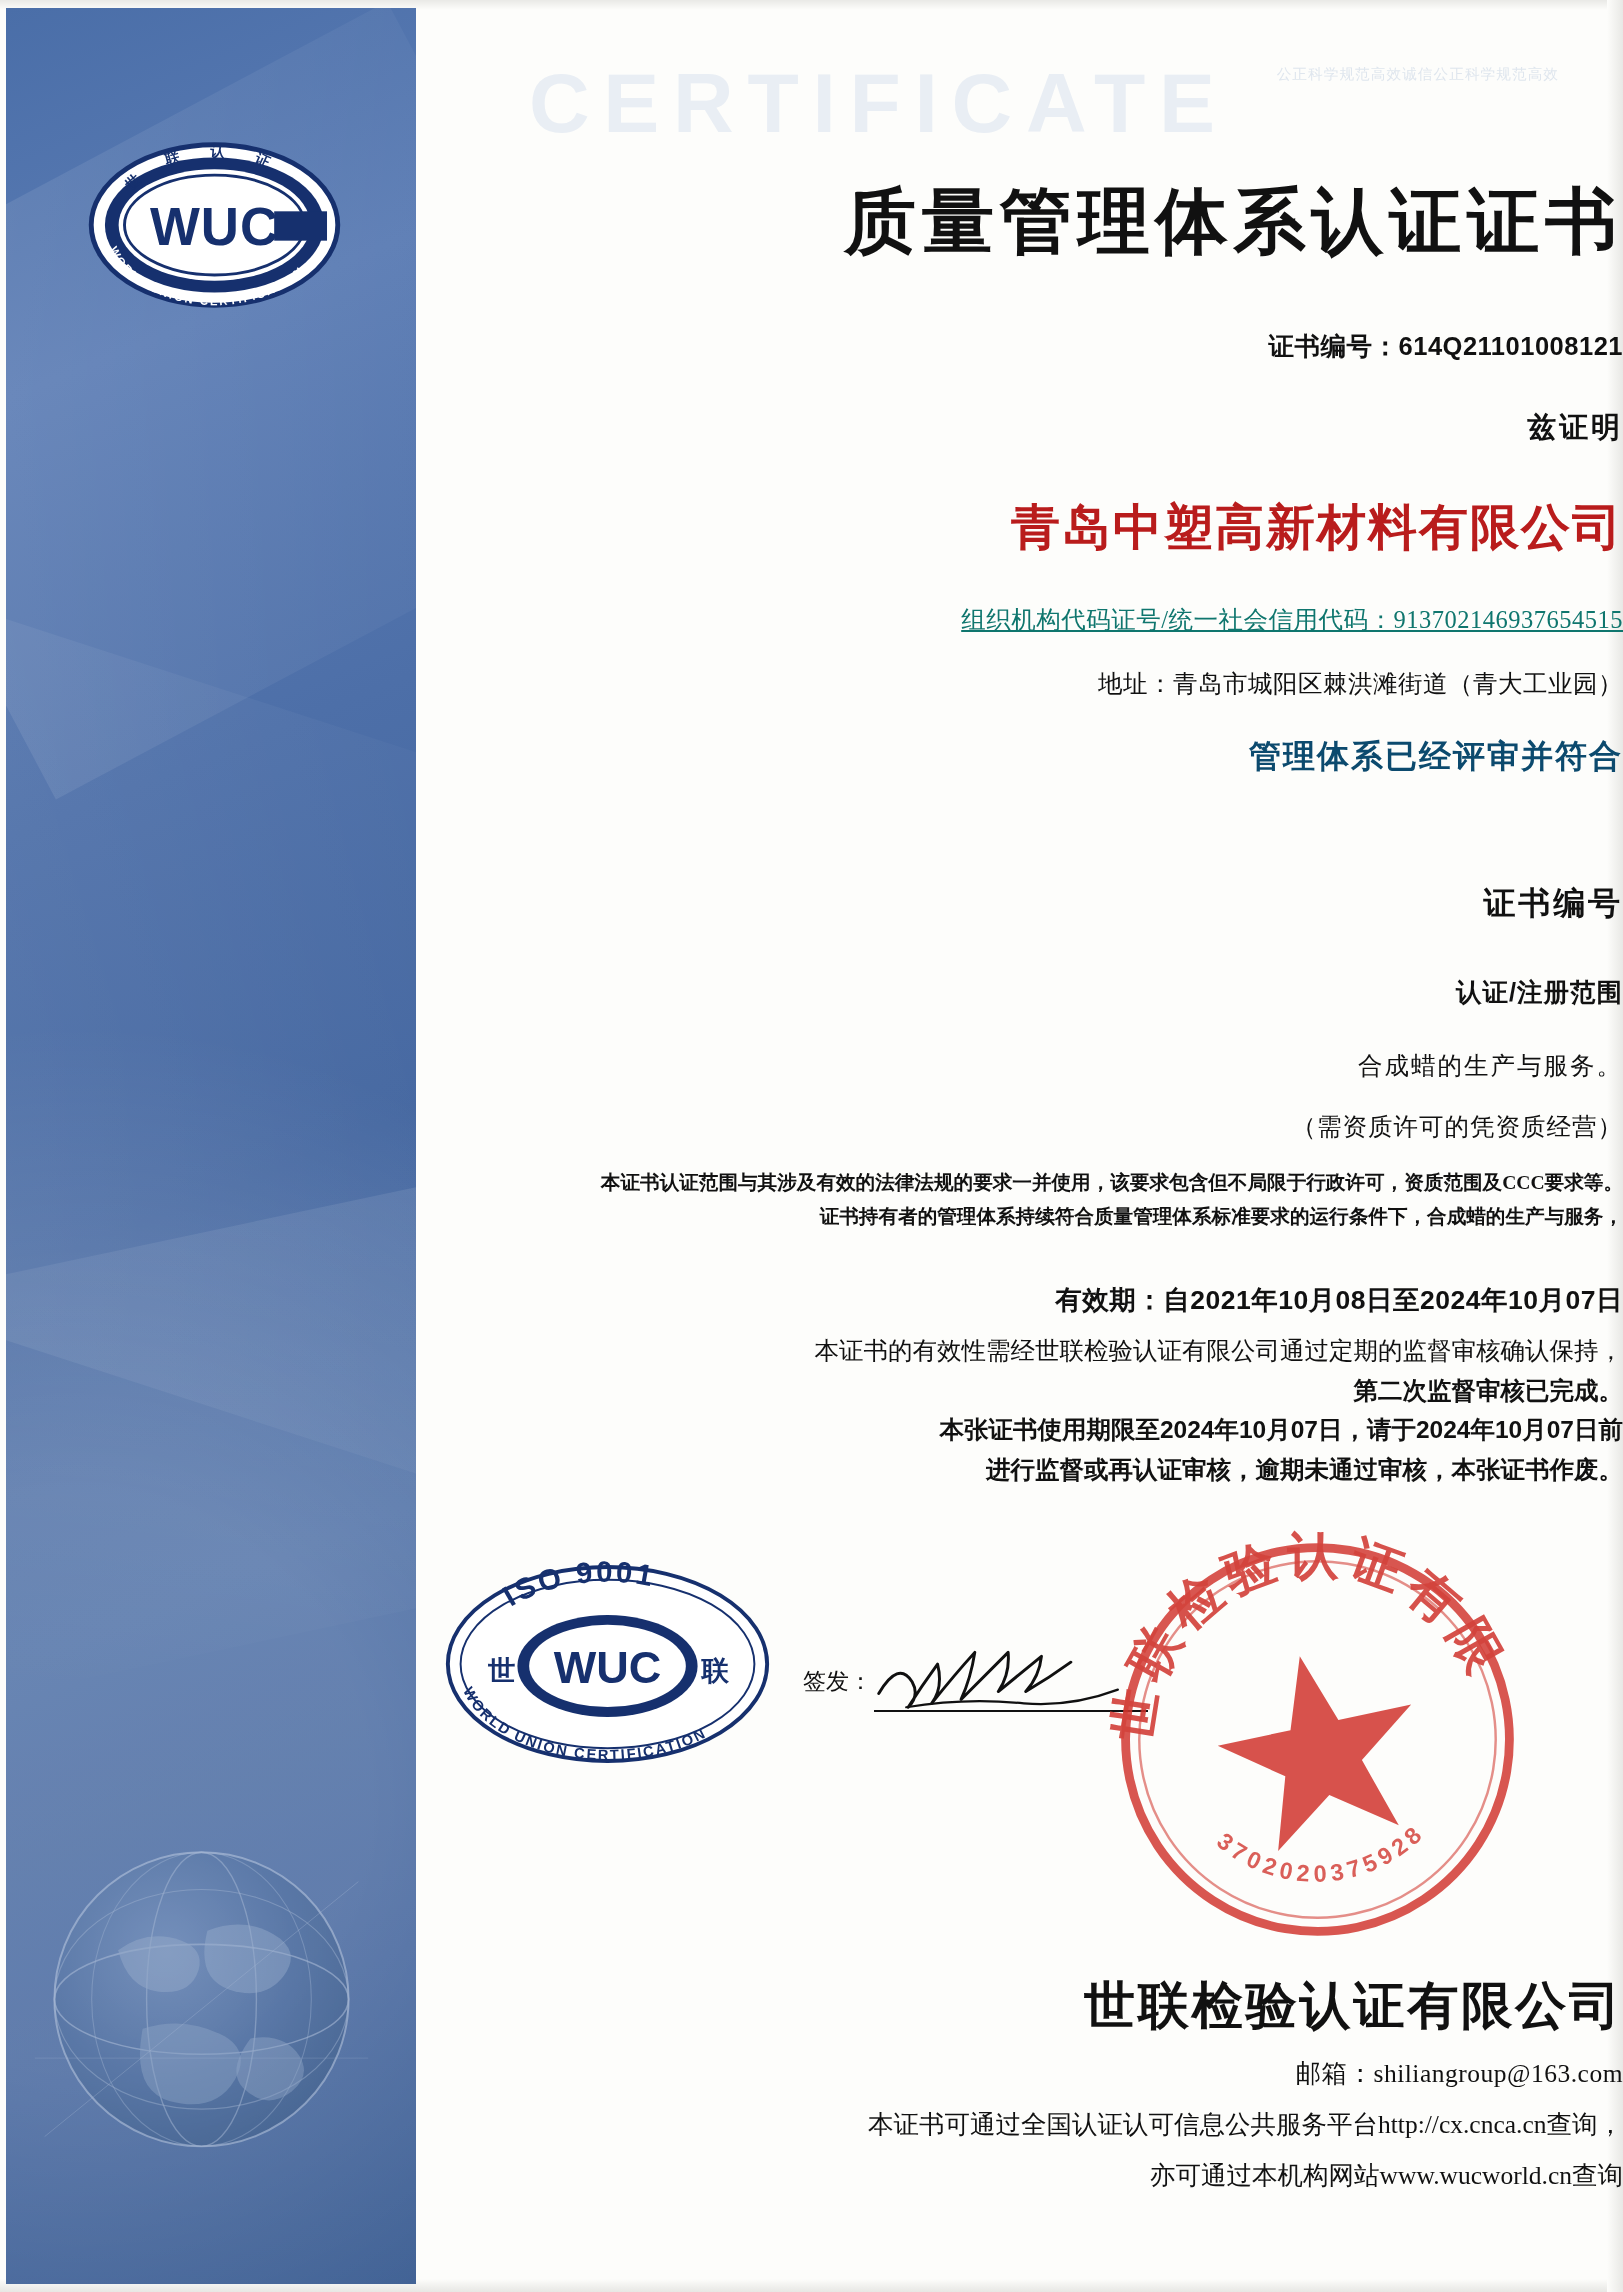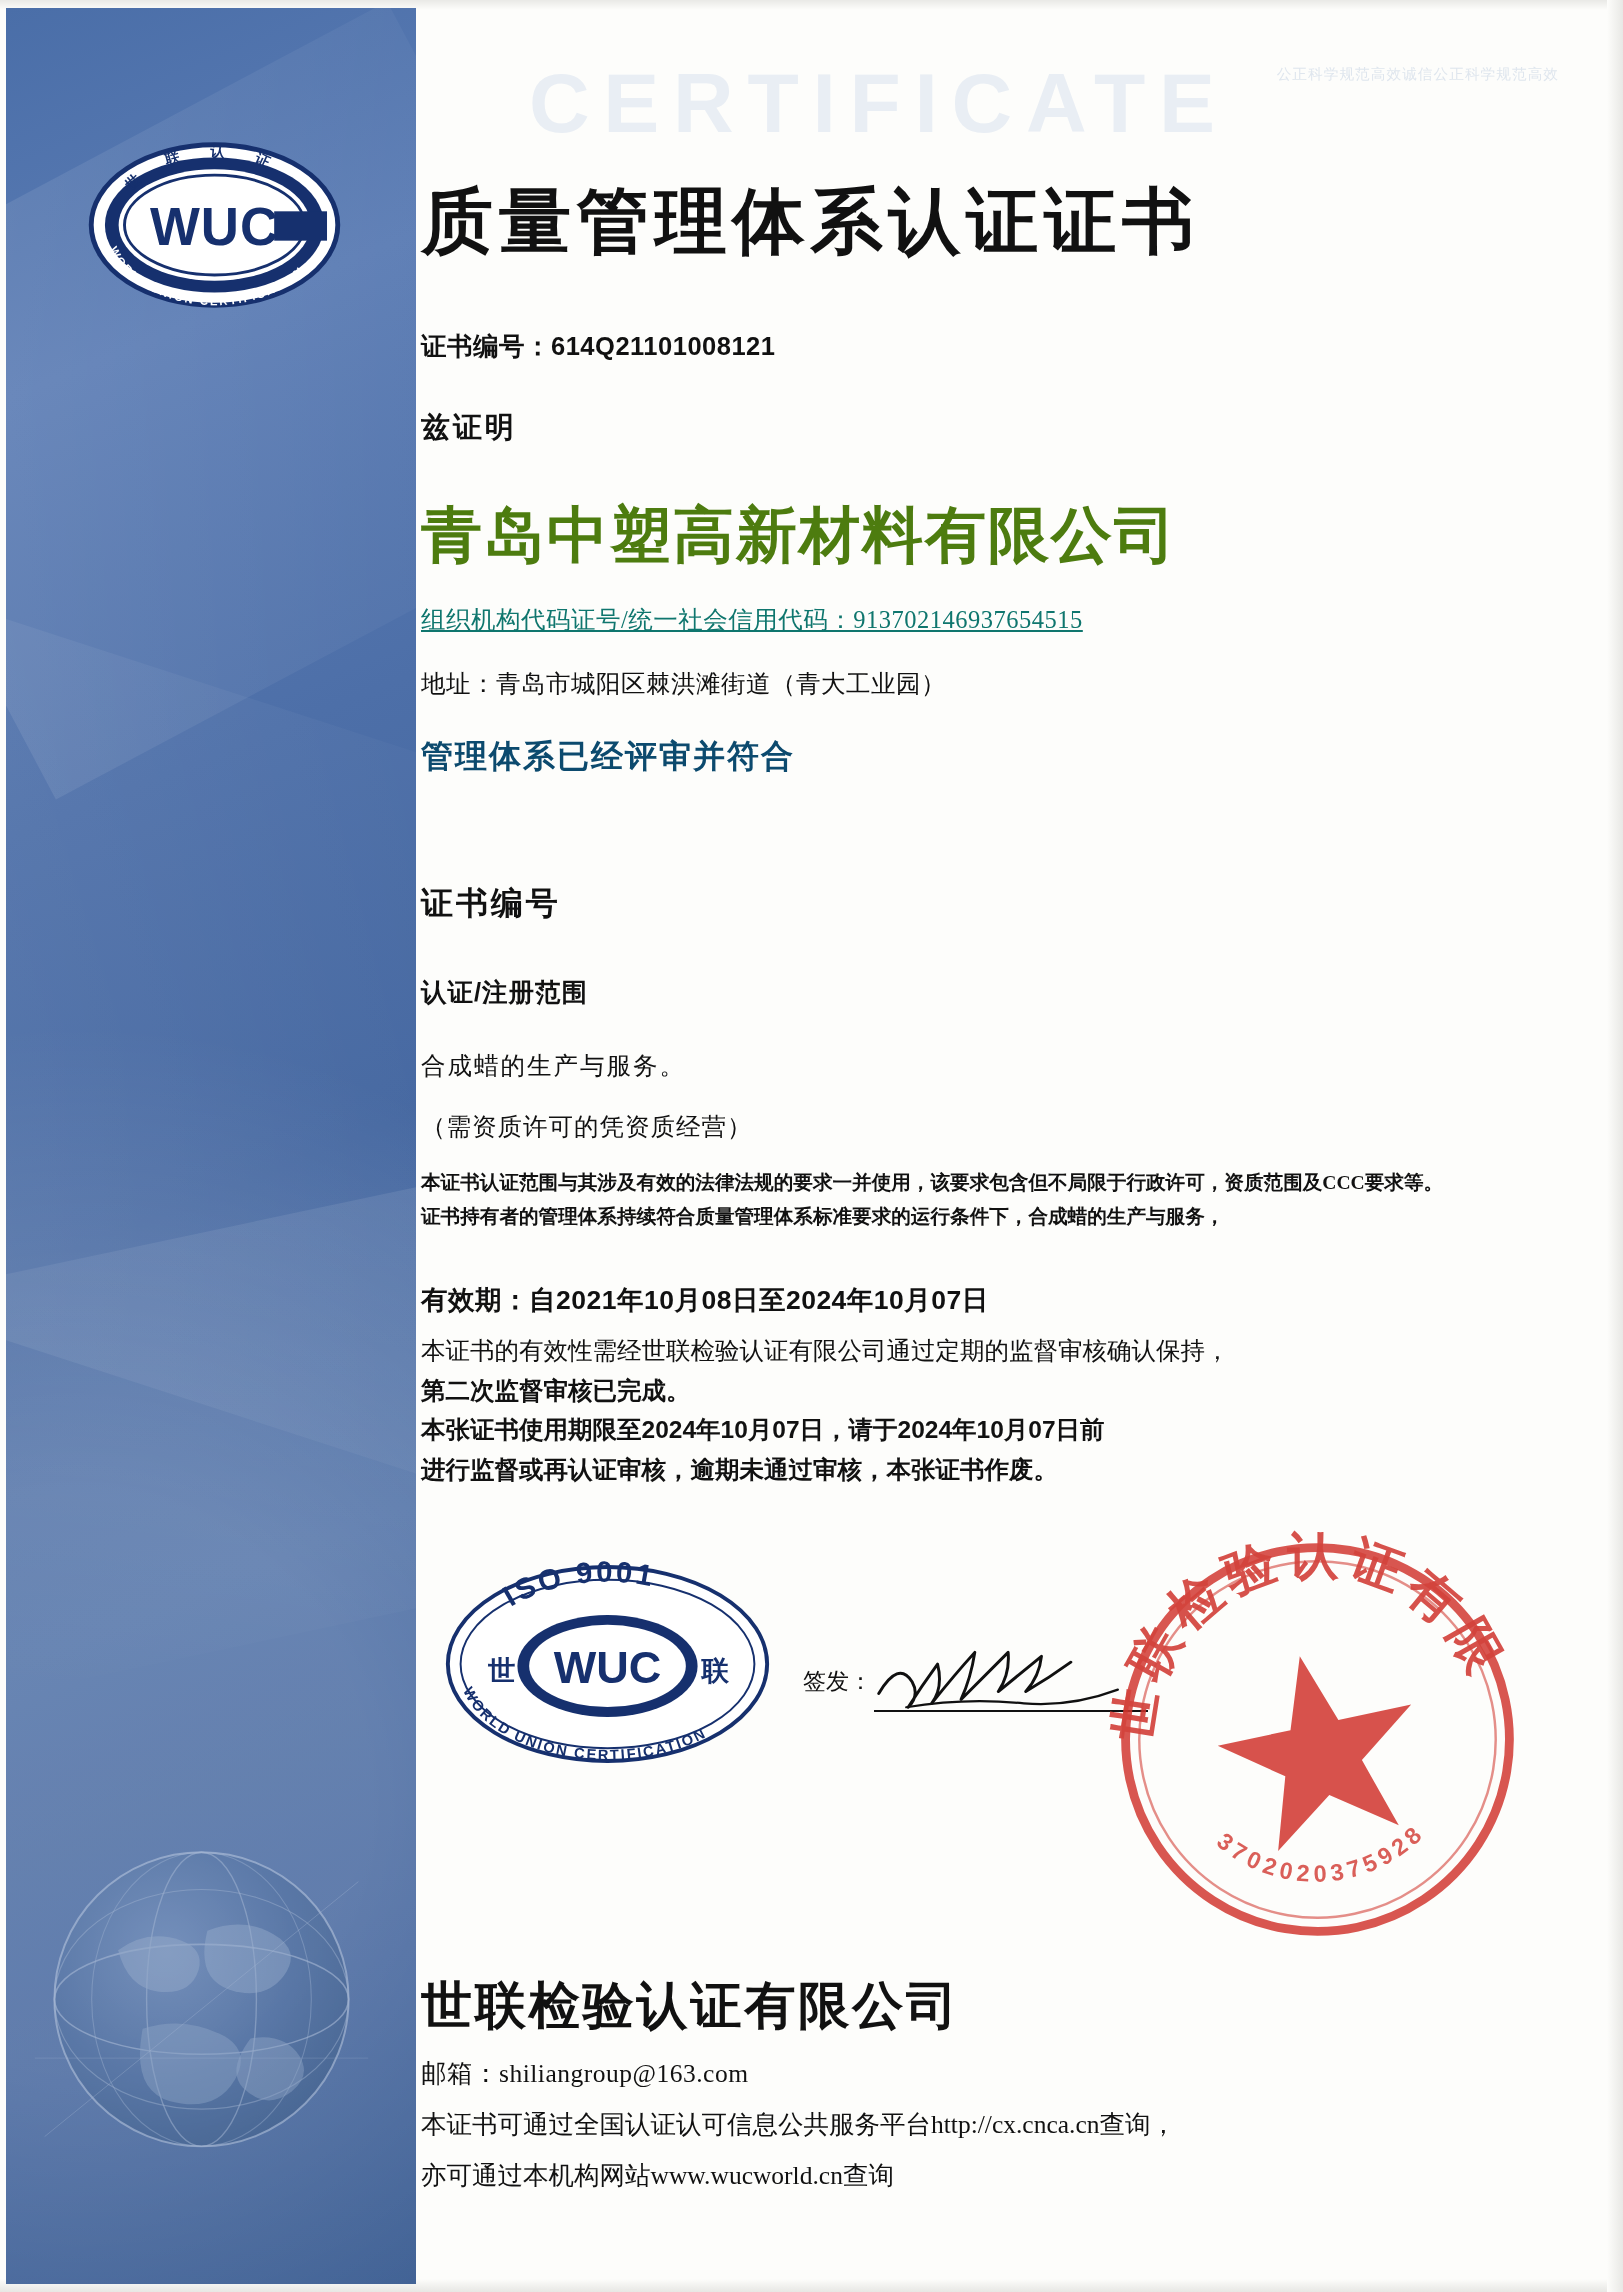--- a/index.html
+++ b/index.html
@@ -109,21 +109,21 @@
     letter-spacing: 1px;
   }
 
   
   #content {
     position: absolute;
     left: 421px;
     top: 0;
     width: 1202px;
     height: 2293px;
-    text-align: left;
+    text-align: right;
   }
 
   #cert-title {
     position: absolute;
     left: 0; top: 174px; width: 100%;
     font-family: "Liberation Sans", sans-serif;
     font-weight: 700;
     font-size: 72px;
     letter-spacing: 5.9px;
     color: #111;
@@ -145,24 +145,24 @@
     font-size: 29px;
     letter-spacing: 2.9px;
     color: #111;
     font-family: "Liberation Sans", sans-serif;
     font-weight: 700;
   }
 
   #company-name {
     position: absolute;
     left: 0; top: 495px; width: 100%;
-    font-size: 61px;
+    font-size: 49px;
     font-weight: 700;
     letter-spacing: 2px;
-    color: #4d7c0f;
+    color: #b91c1c;
     font-family: "Liberation Sans", sans-serif;
   }
 
   #credit-code {
     position: absolute;
     left: 0; top: 603px; width: 100%;
     font-size: 24.5px;
     color: #0f766e;
     letter-spacing: 0.5px;
     text-decoration: underline;

